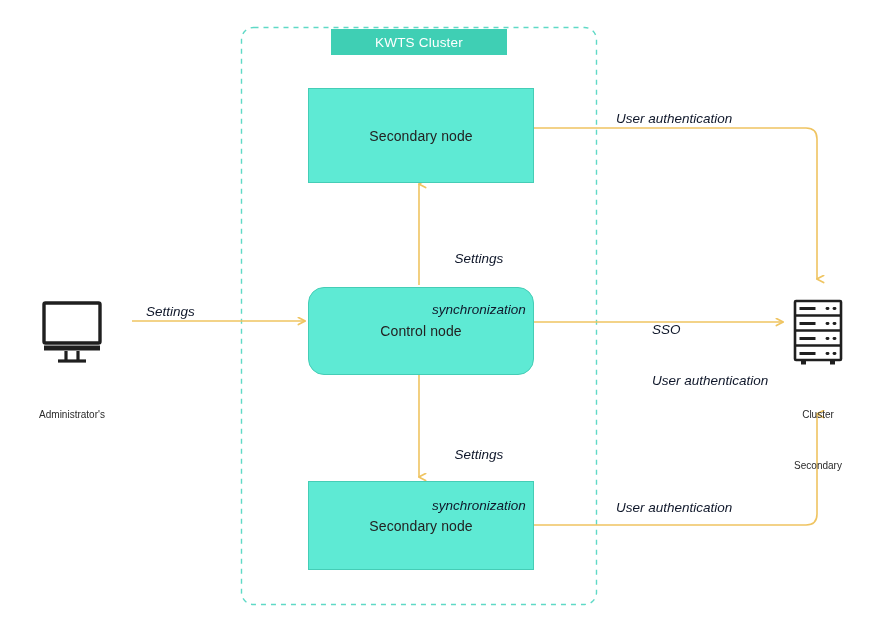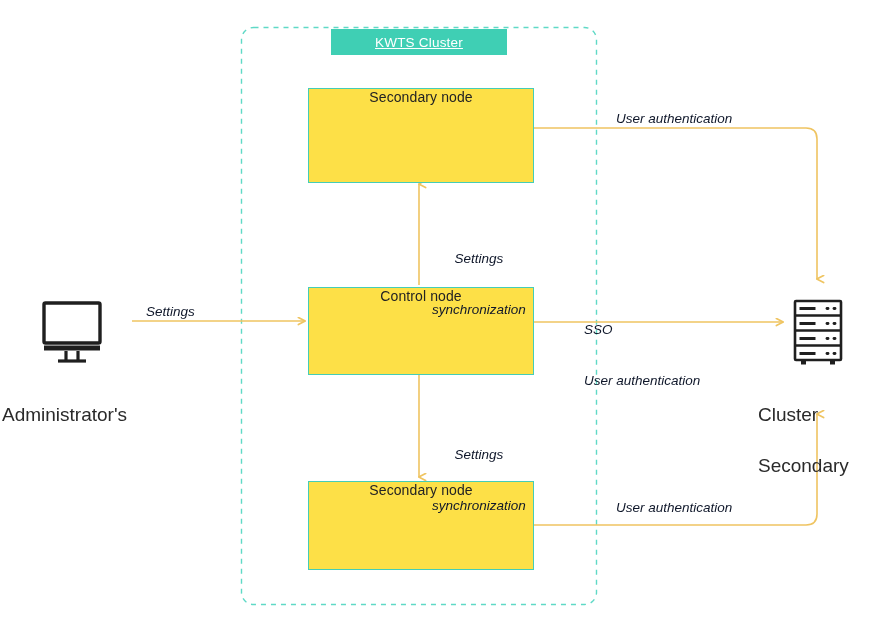--- a/index.html
+++ b/index.html
@@ -6,30 +6,30 @@
   body{
     width:879px;height:629px;position:relative;background:#ffffff;
     font-family:"Liberation Sans", sans-serif;
     -webkit-font-smoothing:antialiased;
   }
   .stage{position:absolute;inset:0;overflow:hidden;}
   svg.layer{position:absolute;left:0;top:0;width:879px;height:629px;}
   .lbl{position:absolute;color:#0f172a;font-size:13.5px;line-height:17px;white-space:pre;font-style:italic;}
   .lbl.center{text-align:center;}
   .node{
-    position:absolute;background:#fde047;border:1.6px solid #45cdb6;
-    display:flex;justify-content:center;
+    position:absolute;background:#5eead4;border:1.6px solid #45cdb6;
+    display:flex;align-items:center;justify-content:center;
     color:#232323;font-size:14px;letter-spacing:.1px;
   }
   .cluster-chip{
     position:absolute;background:#3fcfb4;color:#ffffff;
     display:flex;align-items:center;justify-content:center;
-    font-size:13.5px;letter-spacing:.2px;text-decoration:underline;
+    font-size:13.5px;letter-spacing:.2px;
   }
-  .icon-cap{position:absolute;text-align:left;color:#2a2a2a;font-size:19px;line-height:17px;white-space:pre;}
+  .icon-cap{position:absolute;text-align:center;color:#2a2a2a;font-size:10px;line-height:17px;white-space:pre;}
 </style>
 </head>
 <body>
 
 <div class="stage">
 
   <svg class="layer" viewBox="0 0 879 629">
     <defs>
       <marker id="ah-r" markerWidth="9" markerHeight="9" refX="7.6" refY="4.5" orient="auto" markerUnits="userSpaceOnUse">
         <path d="M1,1 L7.8,4.5 L1,8" fill="none" stroke="#efc461" stroke-width="1.7" stroke-linecap="round" stroke-linejoin="round"></path>
@@ -110,21 +110,21 @@
   </svg>
 
   <div class="cluster-chip" style="left:331px;top:29px;width:176px;height:26px;">
     <span>KWTS Cluster</span>
   </div>
 
   <div class="node" style="left:308px;top:88px;width:224px;height:93px;">
     <span>Secondary node</span>
   </div>
 
-  <div class="node" style="left:308px;top:287px;width:224px;height:86px;">
+  <div class="node" style="left:308px;top:287px;width:224px;height:86px;border-radius:16px;">
     <span>Control node</span>
   </div>
 
   <div class="node" style="left:308px;top:481px;width:224px;height:87px;">
     <span>Secondary node</span>
   </div>
 
   <div class="lbl" style="left:146px;top:303px;">Settings</div>
 
   <div class="lbl center" style="left:432px;top:216px;">
@@ -132,21 +132,21 @@
     <div>synchronization</div>
   </div>
 
   <div class="lbl center" style="left:432px;top:412px;">
     <div>Settings</div>
     <div>synchronization</div>
   </div>
 
   <div class="lbl" style="left:616px;top:110px;">User authentication</div>
 
-  <div class="lbl" style="left:584px;top:287px;">
+  <div class="lbl" style="left:652px;top:287px;">
     <div>SSO</div>
     <div>User authentication</div>
   </div>
 
   <div class="lbl" style="left:616px;top:499px;">User authentication</div>
 
   <div class="icon-cap" style="left:2px;top:372px;width:140px;">
     <div>Administrator's</div>
   </div>
 

